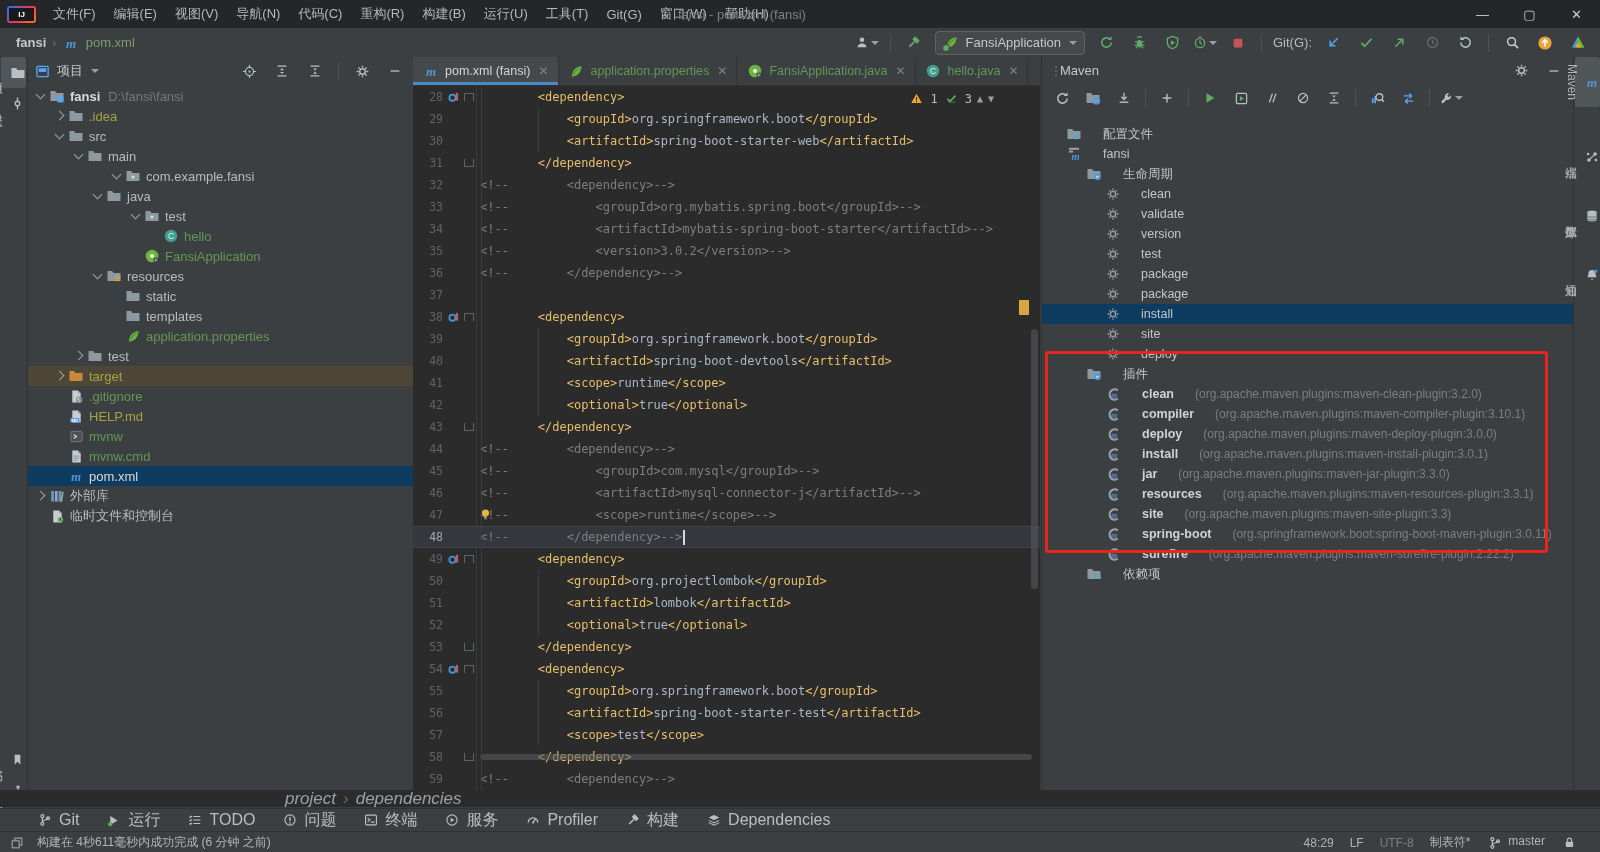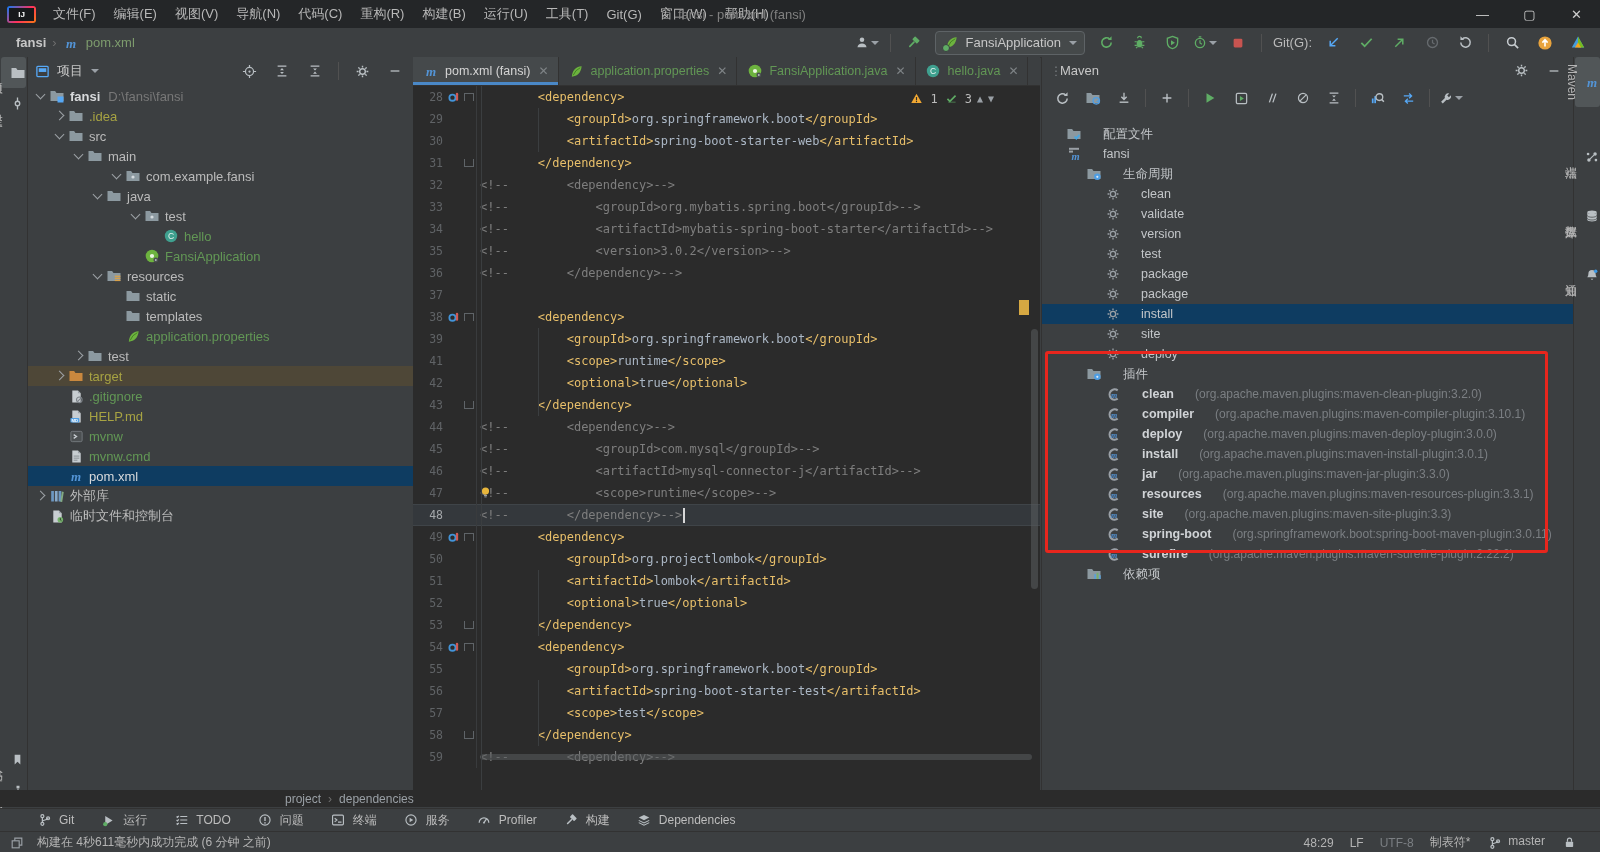--- a/index.html
+++ b/index.html
@@ -89,42 +89,42 @@
   pre.cl .tag{color:#e8bf6a;}
   pre.cl .cmt{color:#7e7e7e;}
   .caret{display:inline-block;width:1.5px;height:15px;background:#d8d8d8;vertical-align:middle;margin-left:1px;}
   .bulb{position:absolute;left:2px;top:4px;z-index:3;}
   .guide{position:absolute;width:1px;background:#3b3e40;z-index:1;}
   #inspect{position:absolute;right:46px;top:4px;display:flex;align-items:center;gap:5px;font-size:12px;color:#bbb;z-index:5;}
   #inspect .chv{color:#9aa0a6;font-size:10px;}
   #vscroll{position:absolute;right:2px;top:243px;width:7px;height:260px;background:#5a5d5f;opacity:.55;border-radius:4px;}
   #stripe-mark{position:absolute;right:11px;top:214px;width:10px;height:15px;background:#d6a842;}
   #hscroll{position:absolute;left:67px;bottom:12px;width:552px;height:6px;background:#5a5d5f;opacity:.55;border-radius:3px;}
-  #ed-crumbs{position:absolute;left:0;top:790px;width:1600px;height:17px;background:#2b2b2b;display:flex;align-items:center;color:#9aa0a6;font-size:12px;}
+  #ed-crumbs{position:absolute;left:0;top:790px;width:1600px;height:17px;background:#2b2b2b;display:flex;align-items:center;color:#9aa0a6;font-size:17px;font-style:italic;}
   #ed-crumbs .itm{margin-left:0;}
   #ed-crumbs .s{color:#6e6e6e;margin:0 7px;}
 
   
   #maven-panel{left:1041px;top:57px;width:532px;height:733px;background:#3c3f41;border-left:1px solid #323232;overflow:hidden;}
   #maven-head{height:27px;display:flex;align-items:center;padding:0 8px;color:#c7c7c7;}
   #maven-toolbar{height:28px;display:flex;align-items:center;gap:7px;padding:0 8px;}
   #maven-tree{position:absolute;left:0;top:57px;right:0;bottom:0;}
   .mrow{height:20px;display:flex;align-items:center;white-space:nowrap;font-size:12.5px;gap:16px;}
   .mrow .lab{margin-left:5px;color:#c3c6c9;}
   .mrow.sel{background:#0e3c61;}
   .mrow .det{margin-left:5px;color:#7b7f83;font-size:12px;}
   .mrow.plugin .lab{color:#d0d3d6;font-weight:bold;}
   .drag-dots{color:#7b7f83;font-size:12px;letter-spacing:0;line-height:4px;width:10px;}
 
   
   #redbox{left:1045px;top:351px;width:497px;height:196px;border:3px solid #e8261d;border-radius:3px;z-index:60;pointer-events:none;}
 
   
   #bottombar{left:0;top:808px;width:1600px;height:23px;background:#3c3f41;border-top:1px solid #323232;display:flex;align-items:center;gap:26px;padding-left:36px;box-sizing:border-box;}
-  .bb-item{display:flex;align-items:center;gap:6px;color:#bdbdbd;font-size:12px;}
+  .bb-item{display:flex;align-items:center;gap:6px;color:#bdbdbd;font-size:16px;}
   #statusbar{left:0;top:831px;width:1600px;height:21px;background:#3c3f41;border-top:1px solid #323232;display:flex;align-items:center;color:#b4b4b4;font-size:12px;}
   #status-left{display:flex;align-items:center;gap:12px;margin-left:8px;}
   #status-right{margin-left:auto;display:flex;align-items:center;gap:16px;margin-right:22px;}
   .st-item{display:flex;align-items:flex-start;gap:5px;}
   .st-dim{color:#7b7f83;}
   .runbox-dot{position:relative;}
   .runbox-dot::after{content:"";position:absolute;left:-1px;bottom:-1px;width:6px;height:6px;border-radius:50%;background:#5fad65;border:1px solid #3c3f41;}
 </style>
 </head>
 <body>
@@ -740,20 +740,26 @@
           </span>
           <pre class="cl">        <span class="tag">&lt;dependency&gt;</span></pre>
         </div>
         <div class="crow">
           <span class="lnum">39</span>
           <span class="gslot"></span>
           <span class="fslot"></span>
           <pre class="cl">            <span class="tag">&lt;groupId&gt;</span>org.springframework.boot<span class="tag">&lt;/groupId&gt;</span></pre>
         </div>
         <div class="crow">
+          <span class="lnum">40</span>
+          <span class="gslot"></span>
+          <span class="fslot"></span>
+          <pre class="cl">            <span class="tag">&lt;artifactId&gt;</span>spring-boot-devtools<span class="tag">&lt;/artifactId&gt;</span></pre>
+        </div>
+        <div class="crow">
           <span class="lnum">41</span>
           <span class="gslot"></span>
           <span class="fslot"></span>
           <pre class="cl">            <span class="tag">&lt;scope&gt;</span>runtime<span class="tag">&lt;/scope&gt;</span></pre>
         </div>
         <div class="crow">
           <span class="lnum">42</span>
           <span class="gslot"></span>
           <span class="fslot"></span>
           <pre class="cl">            <span class="tag">&lt;optional&gt;</span>true<span class="tag">&lt;/optional&gt;</span></pre>

